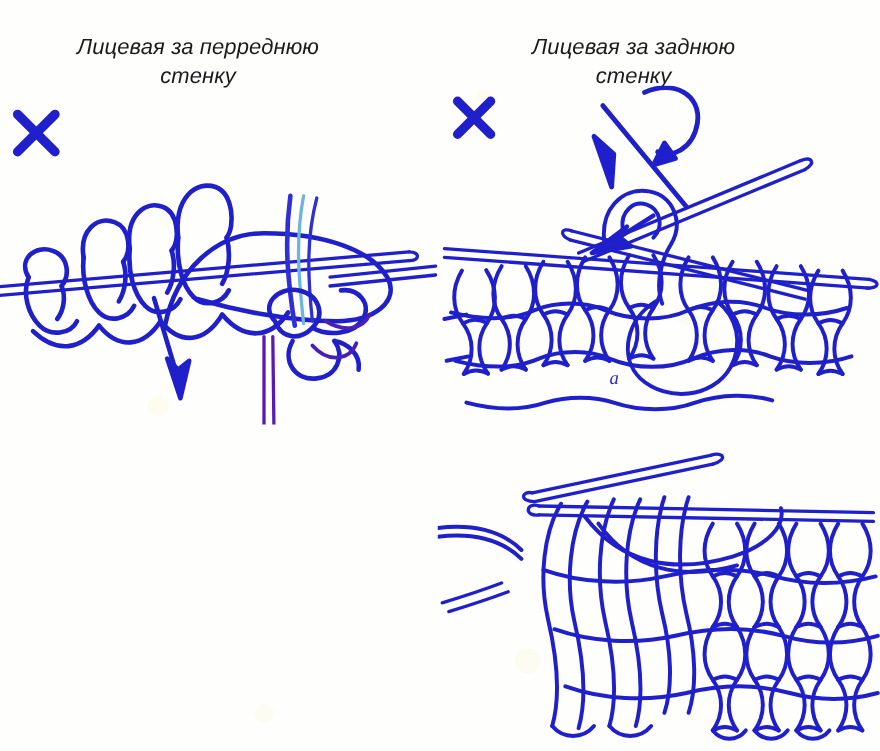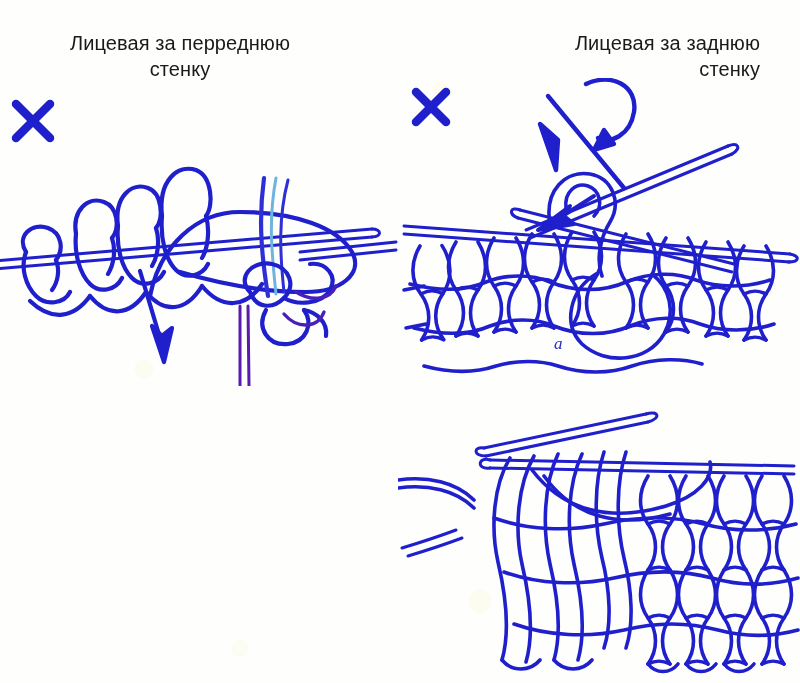--- a/index.html
+++ b/index.html
@@ -23,28 +23,29 @@
       radial-gradient(circle at 78% 42%, rgba(250,249,226,.5) 0 8px, transparent 9px),
       radial-gradient(circle at 60% 88%, rgba(251,250,230,.55) 0 11px, transparent 12px),
       radial-gradient(circle at 30% 95%, rgba(250,250,230,.45) 0 8px, transparent 9px),
       radial-gradient(circle at 88% 70%, rgba(250,250,228,.45) 0 7px, transparent 8px);
     pointer-events:none;
   }
 
   .title{
     position:absolute;
     text-align:center;
+    font-style:italic;
     font-size:20px;
     line-height:26px;
     color:#1a1a1a;
     letter-spacing:.1px;
     white-space:pre-line;
   }
   #title-left{ left:20px;  top:30px; width:320px; }
-  #title-right{ left:440px; top:30px; width:320px;text-align:right; }
+  #title-right{ left:416px; top:30px; width:320px; }
 
   .panel{ position:absolute; }
   #panel-left  { left:0;   top:86px;  width:400px; height:300px; }
   #panel-topright{ left:398px; top:78px;  width:402px; height:310px; }
   #panel-bottomright{ left:398px; top:396px; width:402px; height:287px; }
 
   .panel svg{ display:block; width:100%; height:100%; }
 
   .label-a{
     position:absolute;

